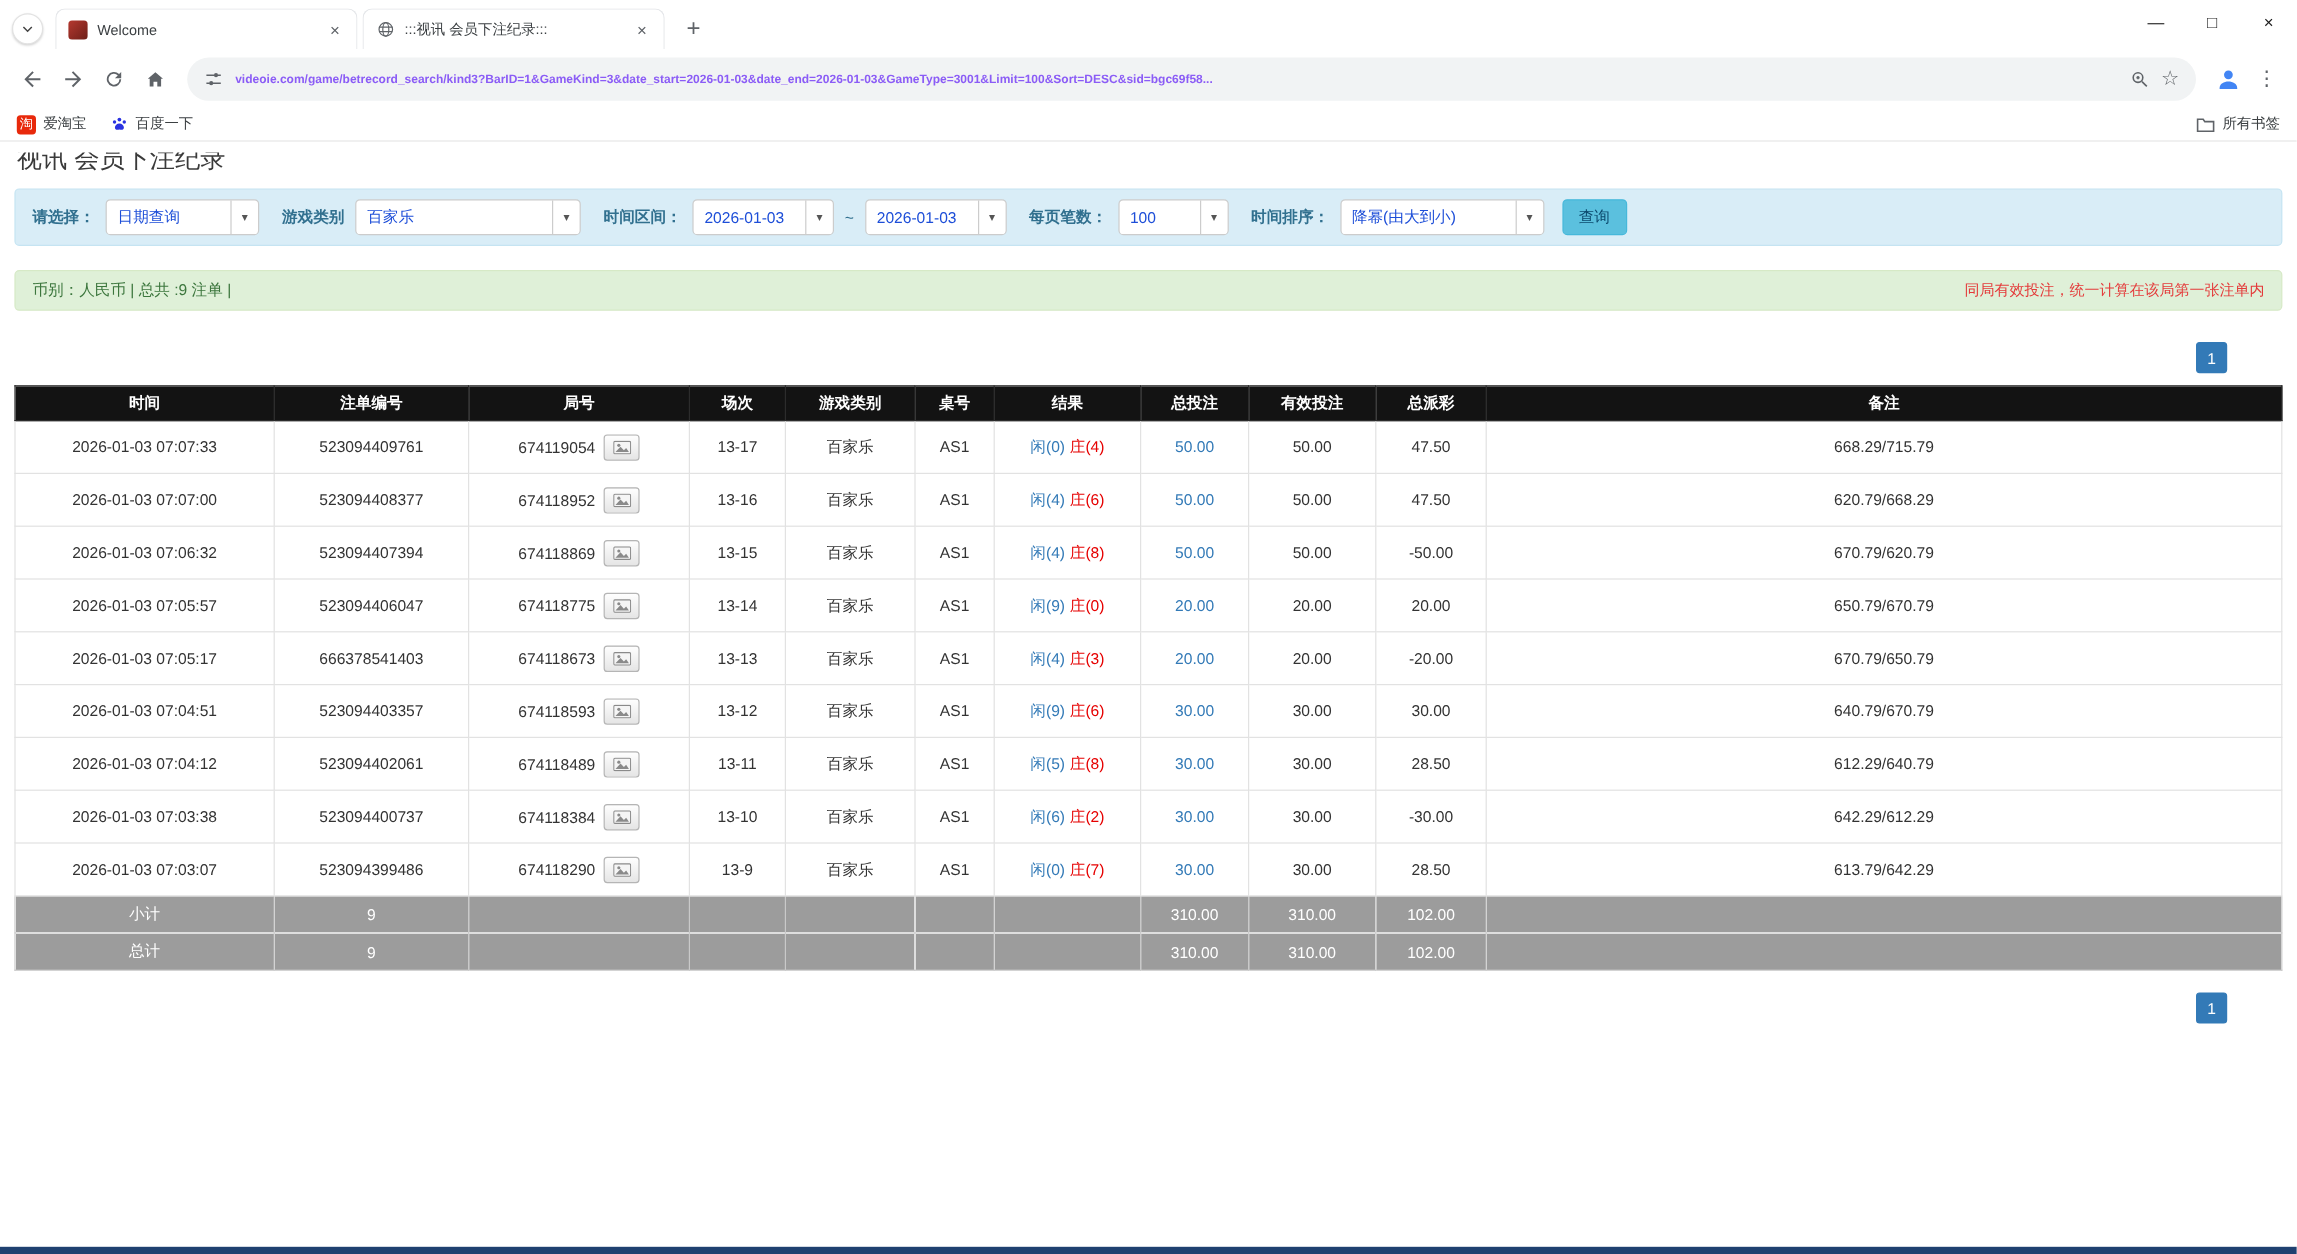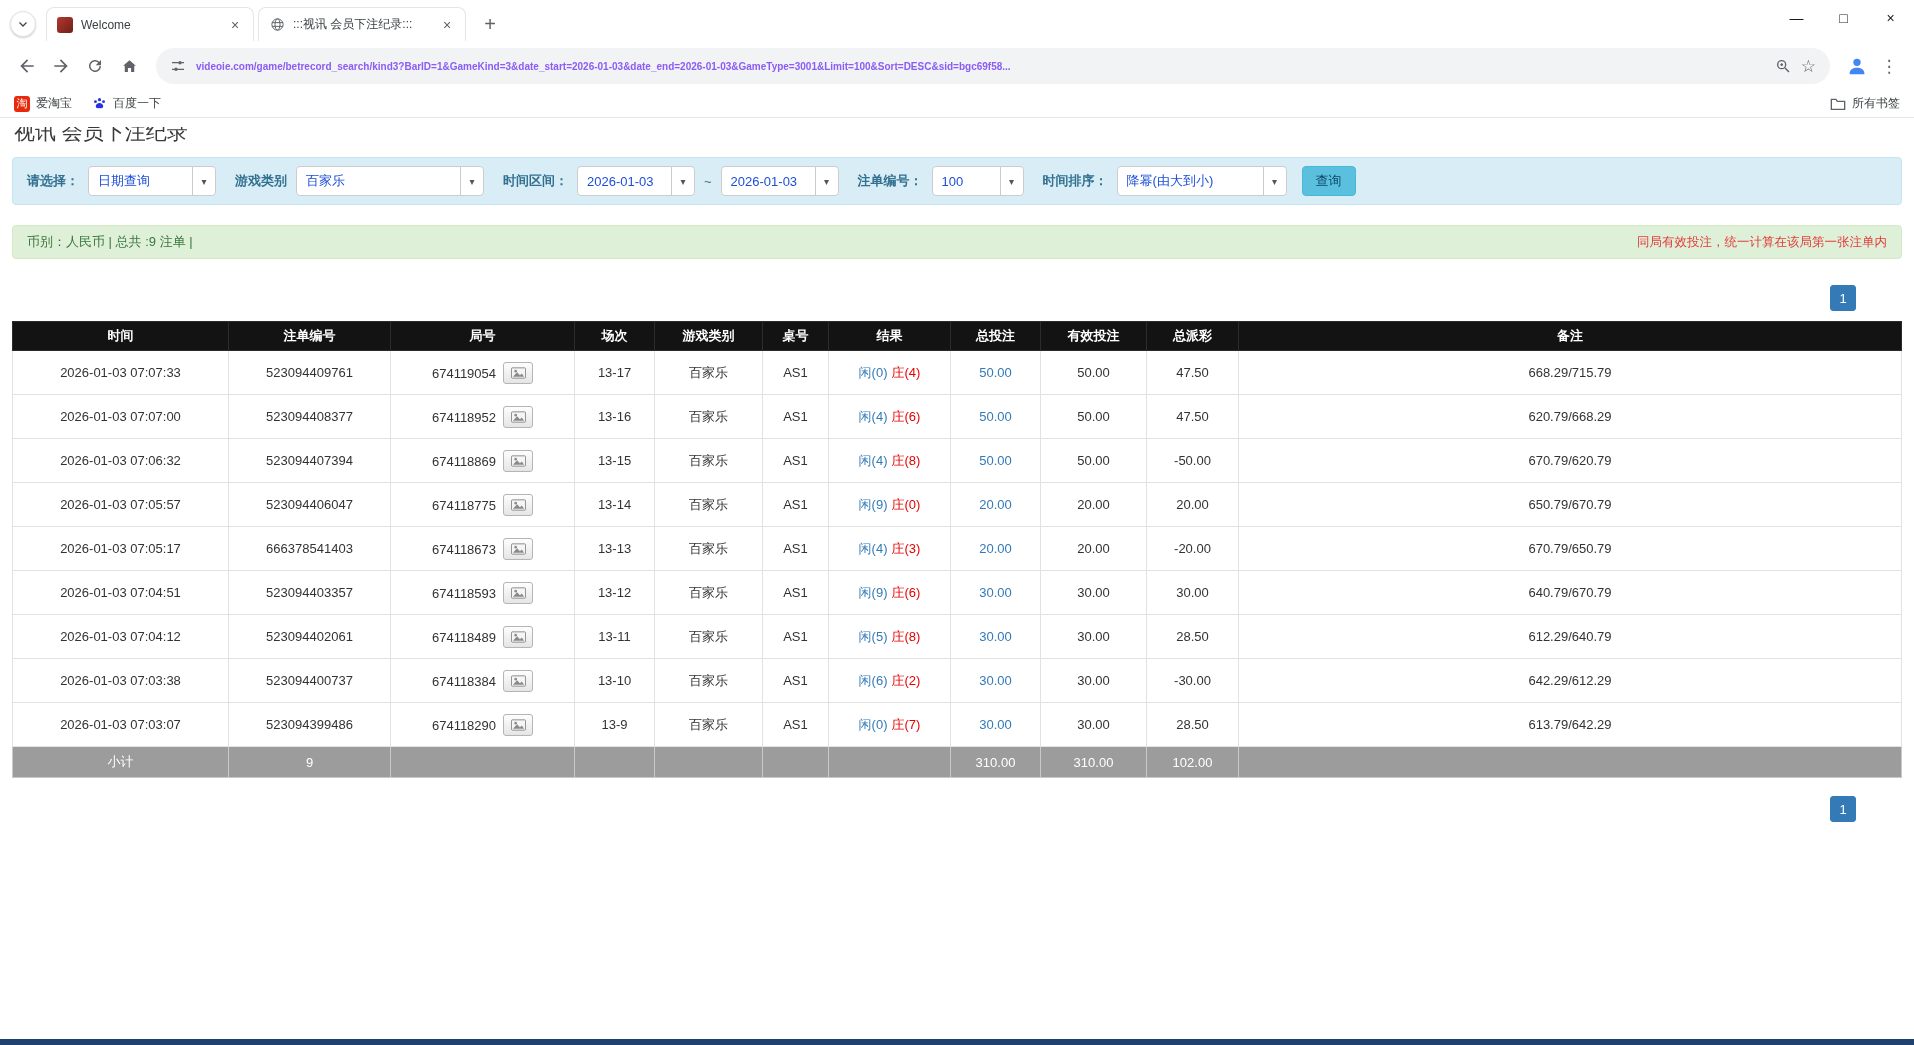--- a/index.html
+++ b/index.html
@@ -5,21 +5,21 @@
   * {box-sizing:border-box; margin:0; padding:0;}
   html,body {overflow:hidden;}
   body {
     width:1914px; height:1045px; position:relative; background:#fff;
     font-family:"Liberation Sans","DejaVu Sans",sans-serif; color:#333;
   }
   
   .tabstrip {height:42px; display:flex; align-items:center; padding:6px 8px 0 10px; background:#fff; position:relative;}
   .circle-btn {width:26px;height:26px;border-radius:50%;border:1px solid #e2e2e2;box-shadow:0 1px 2px rgba(0,0,0,.18);
     display:flex;align-items:center;justify-content:center;margin-right:10px;background:#fff;}
-  .tab {display:flex;align-items:center;width:208px;height:34px;border:1px solid #e3e5e8;border-bottom:none;
+  .tab {display:flex;align-items:center;width:252px;height:34px;border:1px solid #e3e5e8;border-bottom:none;
     border-radius:8px 8px 0 0;padding:0 10px;gap:8px;background:#fff;}
   .tab + .tab {margin-left:4px;}
   .tab-title {flex:1;font-size:12px;color:#3c4043;white-space:nowrap;overflow:hidden;text-overflow:ellipsis;}
   .tab-close {color:#5f6368;font-size:14px;width:16px;text-align:center;cursor:pointer;}
   .favicon {width:16px;height:16px;flex:0 0 16px;display:flex;align-items:center;justify-content:center;}
   .fav-welcome {background:linear-gradient(135deg,#b5382f,#6d1f18);border-radius:3px;width:16px;height:16px;}
   .newtab {font-size:20px;color:#5f6368;margin-left:10px;width:28px;height:28px;display:flex;align-items:center;justify-content:center;cursor:pointer;}
   .win-controls {position:absolute;right:0;top:0;display:flex;}
   .win-controls span {width:47px;height:36px;display:flex;align-items:center;justify-content:center;font-size:14px;color:#1b1b1b;cursor:pointer;}
   .navbar {height:48px;display:flex;align-items:center;padding:0 10px;}
@@ -188,21 +188,21 @@
   <span class="flabel">时间区间：</span>
   <div class="sel" style="width:118px">
     <span class="sel-text">2026-01-03</span>
     <span class="sel-caret">▾</span>
   </div>
   <span class="tilde">~</span>
   <div class="sel" style="width:118px">
     <span class="sel-text">2026-01-03</span>
     <span class="sel-caret">▾</span>
   </div>
-  <span class="flabel">注单编号：</span>
+  <span class="flabel">每页笔数：</span>
   <div class="sel" style="width:92px">
     <span class="sel-text">100</span>
     <span class="sel-caret">▾</span>
   </div>
   <span class="flabel">时间排序：</span>
   <div class="sel" style="width:170px">
     <span class="sel-text">降幂(由大到小)</span>
     <span class="sel-caret">▾</span>
   </div>
   <button class="btn-query">查询</button>
@@ -470,20 +470,33 @@
         <td></td>
         <td></td>
         <td></td>
         <td></td>
         <td></td>
         <td>310.00</td>
         <td>310.00</td>
         <td>102.00</td>
         <td></td>
       </tr>
+      <tr class="sumrow">
+        <td>总计</td>
+        <td>9</td>
+        <td></td>
+        <td></td>
+        <td></td>
+        <td></td>
+        <td></td>
+        <td>310.00</td>
+        <td>310.00</td>
+        <td>102.00</td>
+        <td></td>
+      </tr>
     </tfoot>
 </table>
 
 <div class="pagerow bottom">
   <span class="pagebtn">1</span>
 </div>
 
 <div class="bottom-strip"></div>
 
 </body></html>

